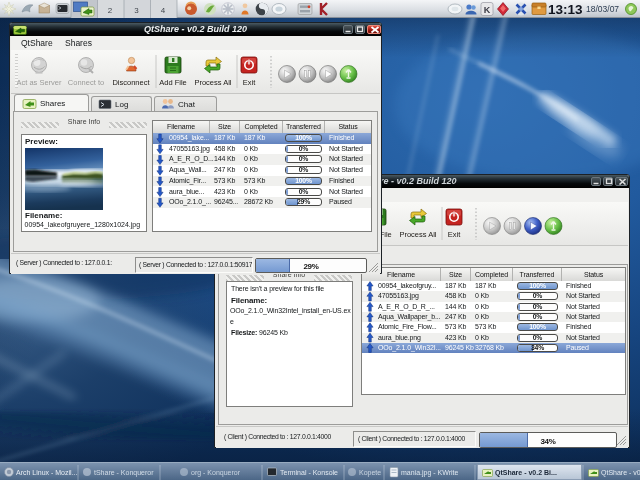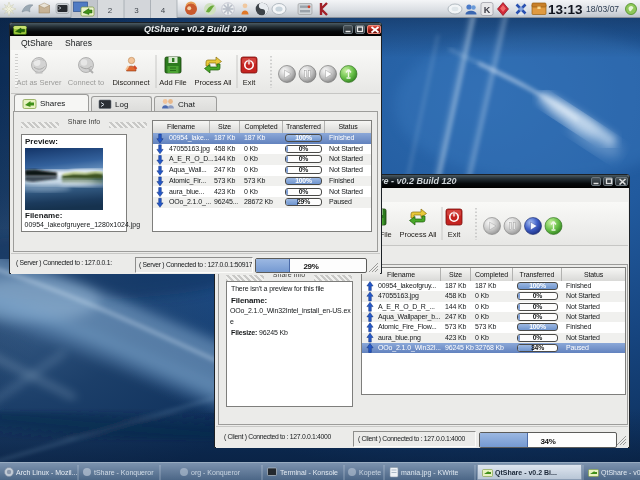--- a/index.html
+++ b/index.html
@@ -627,21 +627,21 @@
             <path d="M5.5,9.5 C5.5,5 12,5 12,9.5 Z" fill="#8a9ac0"></path>
           </g>
   <text x="168" y="13">Chat</text>
   </g>
  </svg>
 </div>
 <div id="w1pane" class="pane" style="left:3px;top:88px;width:365px;height:141px;"></div>
 <div class="hatch" style="left:11px;top:99px;width:38px;"></div>
 <div class="hatch" style="left:99px;top:99px;width:38px;"></div>
 <div class="glab" style="left:74px;top:95px;">Share Info</div>
-<div class="gbox" style="left:11px;top:111px;width:106px;height:98px;font-size:7px;color:#15181a;">
+<div class="gbox" style="left:11px;top:111px;width:126px;height:98px;font-size:7px;color:#15181a;">
  <div class="abs" style="left:3px;top:2px;font-size:8px;font-weight:bold;">Preview:</div>
  <svg class="abs" width="78" height="62" style="left:2.5px;top:13px">
   <defs>
   <linearGradient id="sky" x1="0.2" y1="0" x2="0.5" y2="1">
             <stop offset="0" stop-color="#16386c"></stop>
             <stop offset="0.55" stop-color="#33619c"></stop>
             <stop offset="1" stop-color="#7fa6cc"></stop>
           </linearGradient>
   <linearGradient id="wat" x1="0" y1="0" x2="0.15" y2="1">
             <stop offset="0" stop-color="#9ab8d4"></stop>

